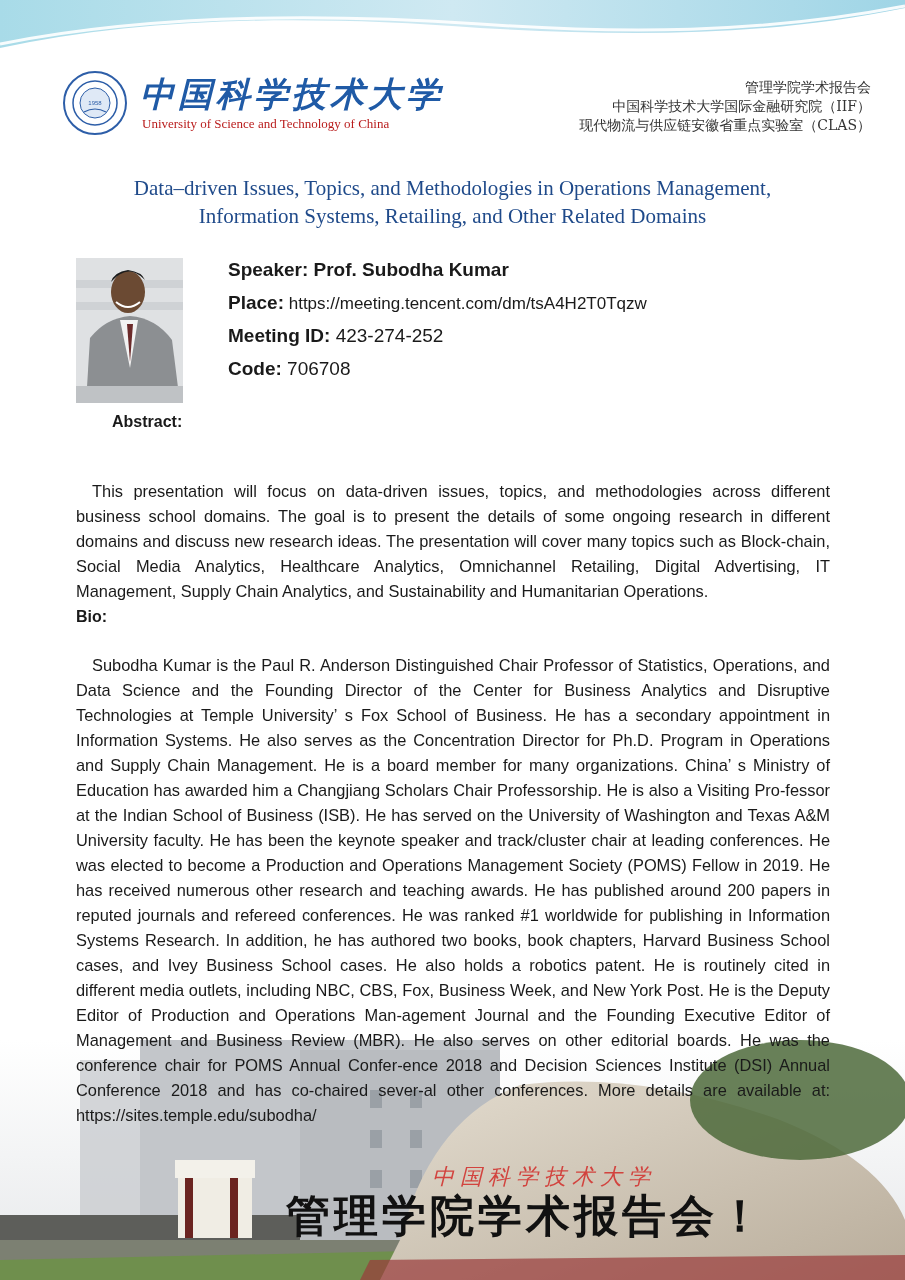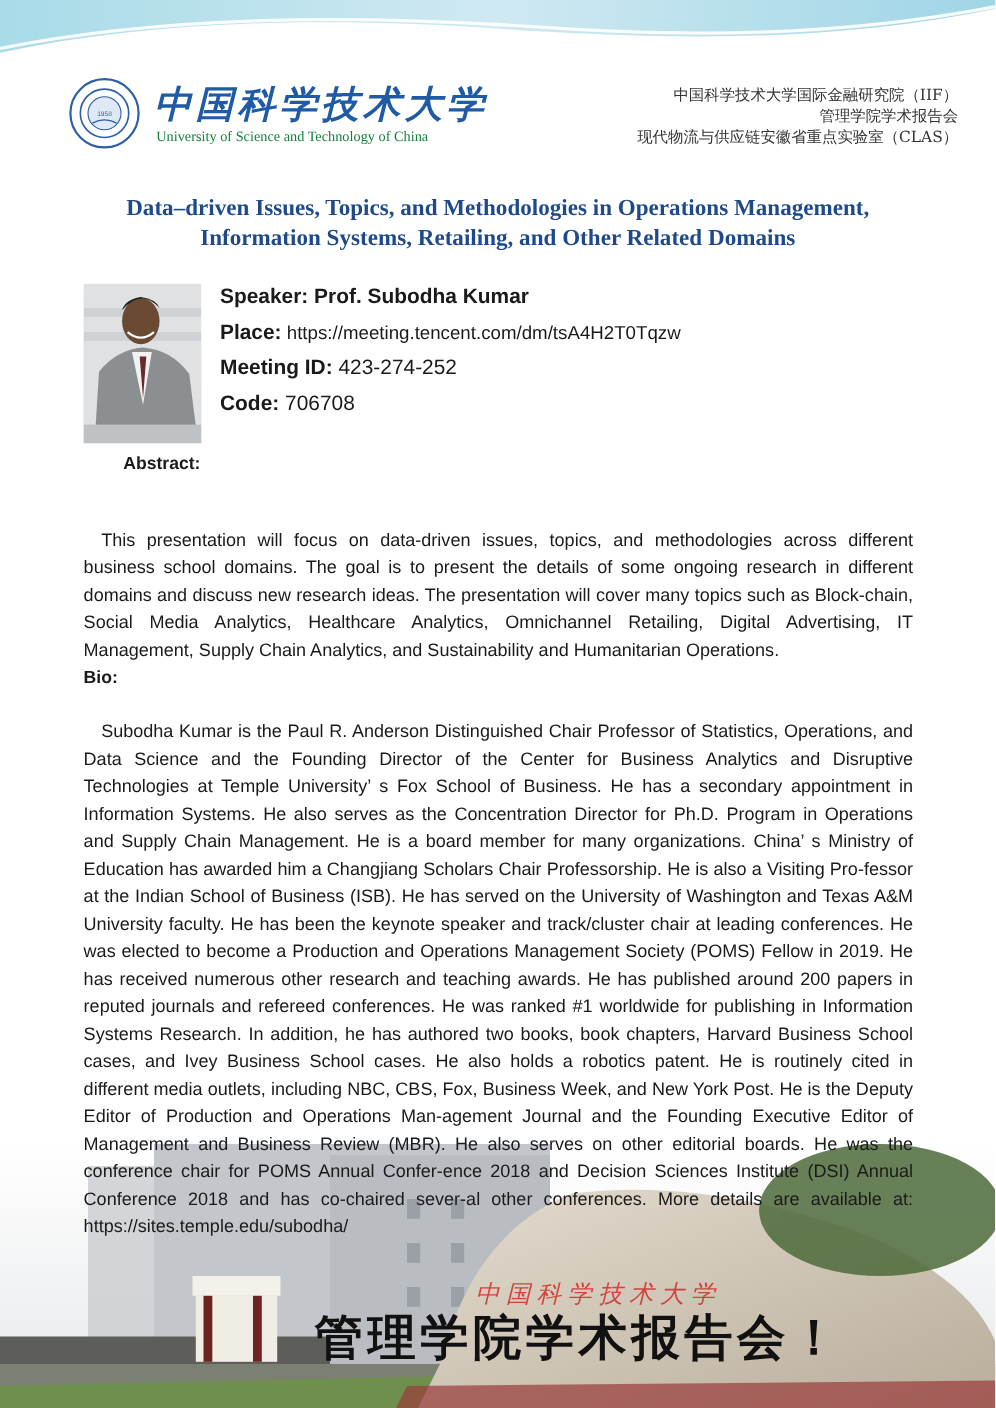--- a/index.html
+++ b/index.html
@@ -16,39 +16,39 @@
   .logo-seal {
     position: absolute; left: 0; top: 0; width: 66px; height: 66px;
   }
   .logo-cn {
     position: absolute; left: 78px; top: 2px;
     font-family: "DejaVu Serif", serif; font-weight: bold; font-style: italic;
     font-size: 34px; color: #1f5aa6; letter-spacing: 4px;
   }
   .logo-en {
     position: absolute; left: 80px; top: 46px;
-    font-family: "Liberation Serif", serif; font-size: 13px; color: #15803d;
+    font-family: "Liberation Serif", serif; font-size: 13px; color: #b91c1c;
   }
   .org-block {
     position: absolute; right: 34px; top: 78px; text-align: right;
     font-family: "DejaVu Serif", serif; font-size: 14px; line-height: 19px; color: #333;
   }
   .title {
     position: absolute; left: 40px; top: 174px; width: 825px; text-align: center;
-    font-family: "Liberation Serif", serif; font-weight: bold; font-size: 21px;
+    font-family: "Liberation Serif", serif; font-weight: normal; font-size: 21px;
     line-height: 28px; color: #1f4a8a;
   }
   .photo {
     position: absolute; left: 76px; top: 258px; width: 107px; height: 145px;
     background: linear-gradient(180deg, #e7e8ea 0%, #d8dadd 60%, #c9cbce 100%);
     overflow: hidden;
   }
   .info { position: absolute; left: 200px; top: 254px; }
   .info-row { font-size: 19px; line-height: 32.5px; white-space: nowrap; }
-  .info-row b { font-weight: bold; }
+  .info-row b { font-weight: bold; margin-left: 28px; }
   .info-row .place-val { font-size: 17px; }
   .section-label {
     position: absolute; left: 76px; font-weight: bold; font-size: 16px;
   }
   .para {
     position: absolute; left: 76px; width: 754px; font-size: 16.4px; line-height: 25px;
     text-align: justify; text-indent: 16px; margin-top: 43px;
   }
   .bottom-photo {
     position: absolute; left: 0; top: 1040px; width: 905px; height: 240px; overflow: hidden;
@@ -85,22 +85,22 @@
     <circle cx="33" cy="33" r="22" fill="none" stroke="#2d5ea8" stroke-width="1.5"></circle>
     <circle cx="33" cy="33" r="15" fill="#dfe9f6" stroke="#2d5ea8" stroke-width="1"></circle>
     <text x="33" y="35" font-size="6" text-anchor="middle" fill="#2d5ea8" font-family="Liberation Sans, sans-serif">1958</text>
     <path d="M22,42 Q33,36 44,42" stroke="#2d5ea8" stroke-width="1.2" fill="none"></path>
   </svg>
   <div class="logo-cn">中国科学技术大学</div>
   <div class="logo-en">University of Science and Technology of China</div>
 </div>
 
 <div class="org-block">
+  <div>管理学院学术报告会</div>
   <div>中国科学技术大学国际金融研究院（IIF）</div>
-  <div>管理学院学术报告会</div>
   <div>现代物流与供应链安徽省重点实验室（CLAS）</div>
 </div>
 
 <div class="title">
   <div>Data–driven Issues, Topics, and Methodologies in Operations Management,</div>
   <div>Information Systems, Retailing, and Other Related Domains</div>
 </div>
 
 <div class="photo">
   <svg width="107" height="145" viewBox="0 0 107 145">

